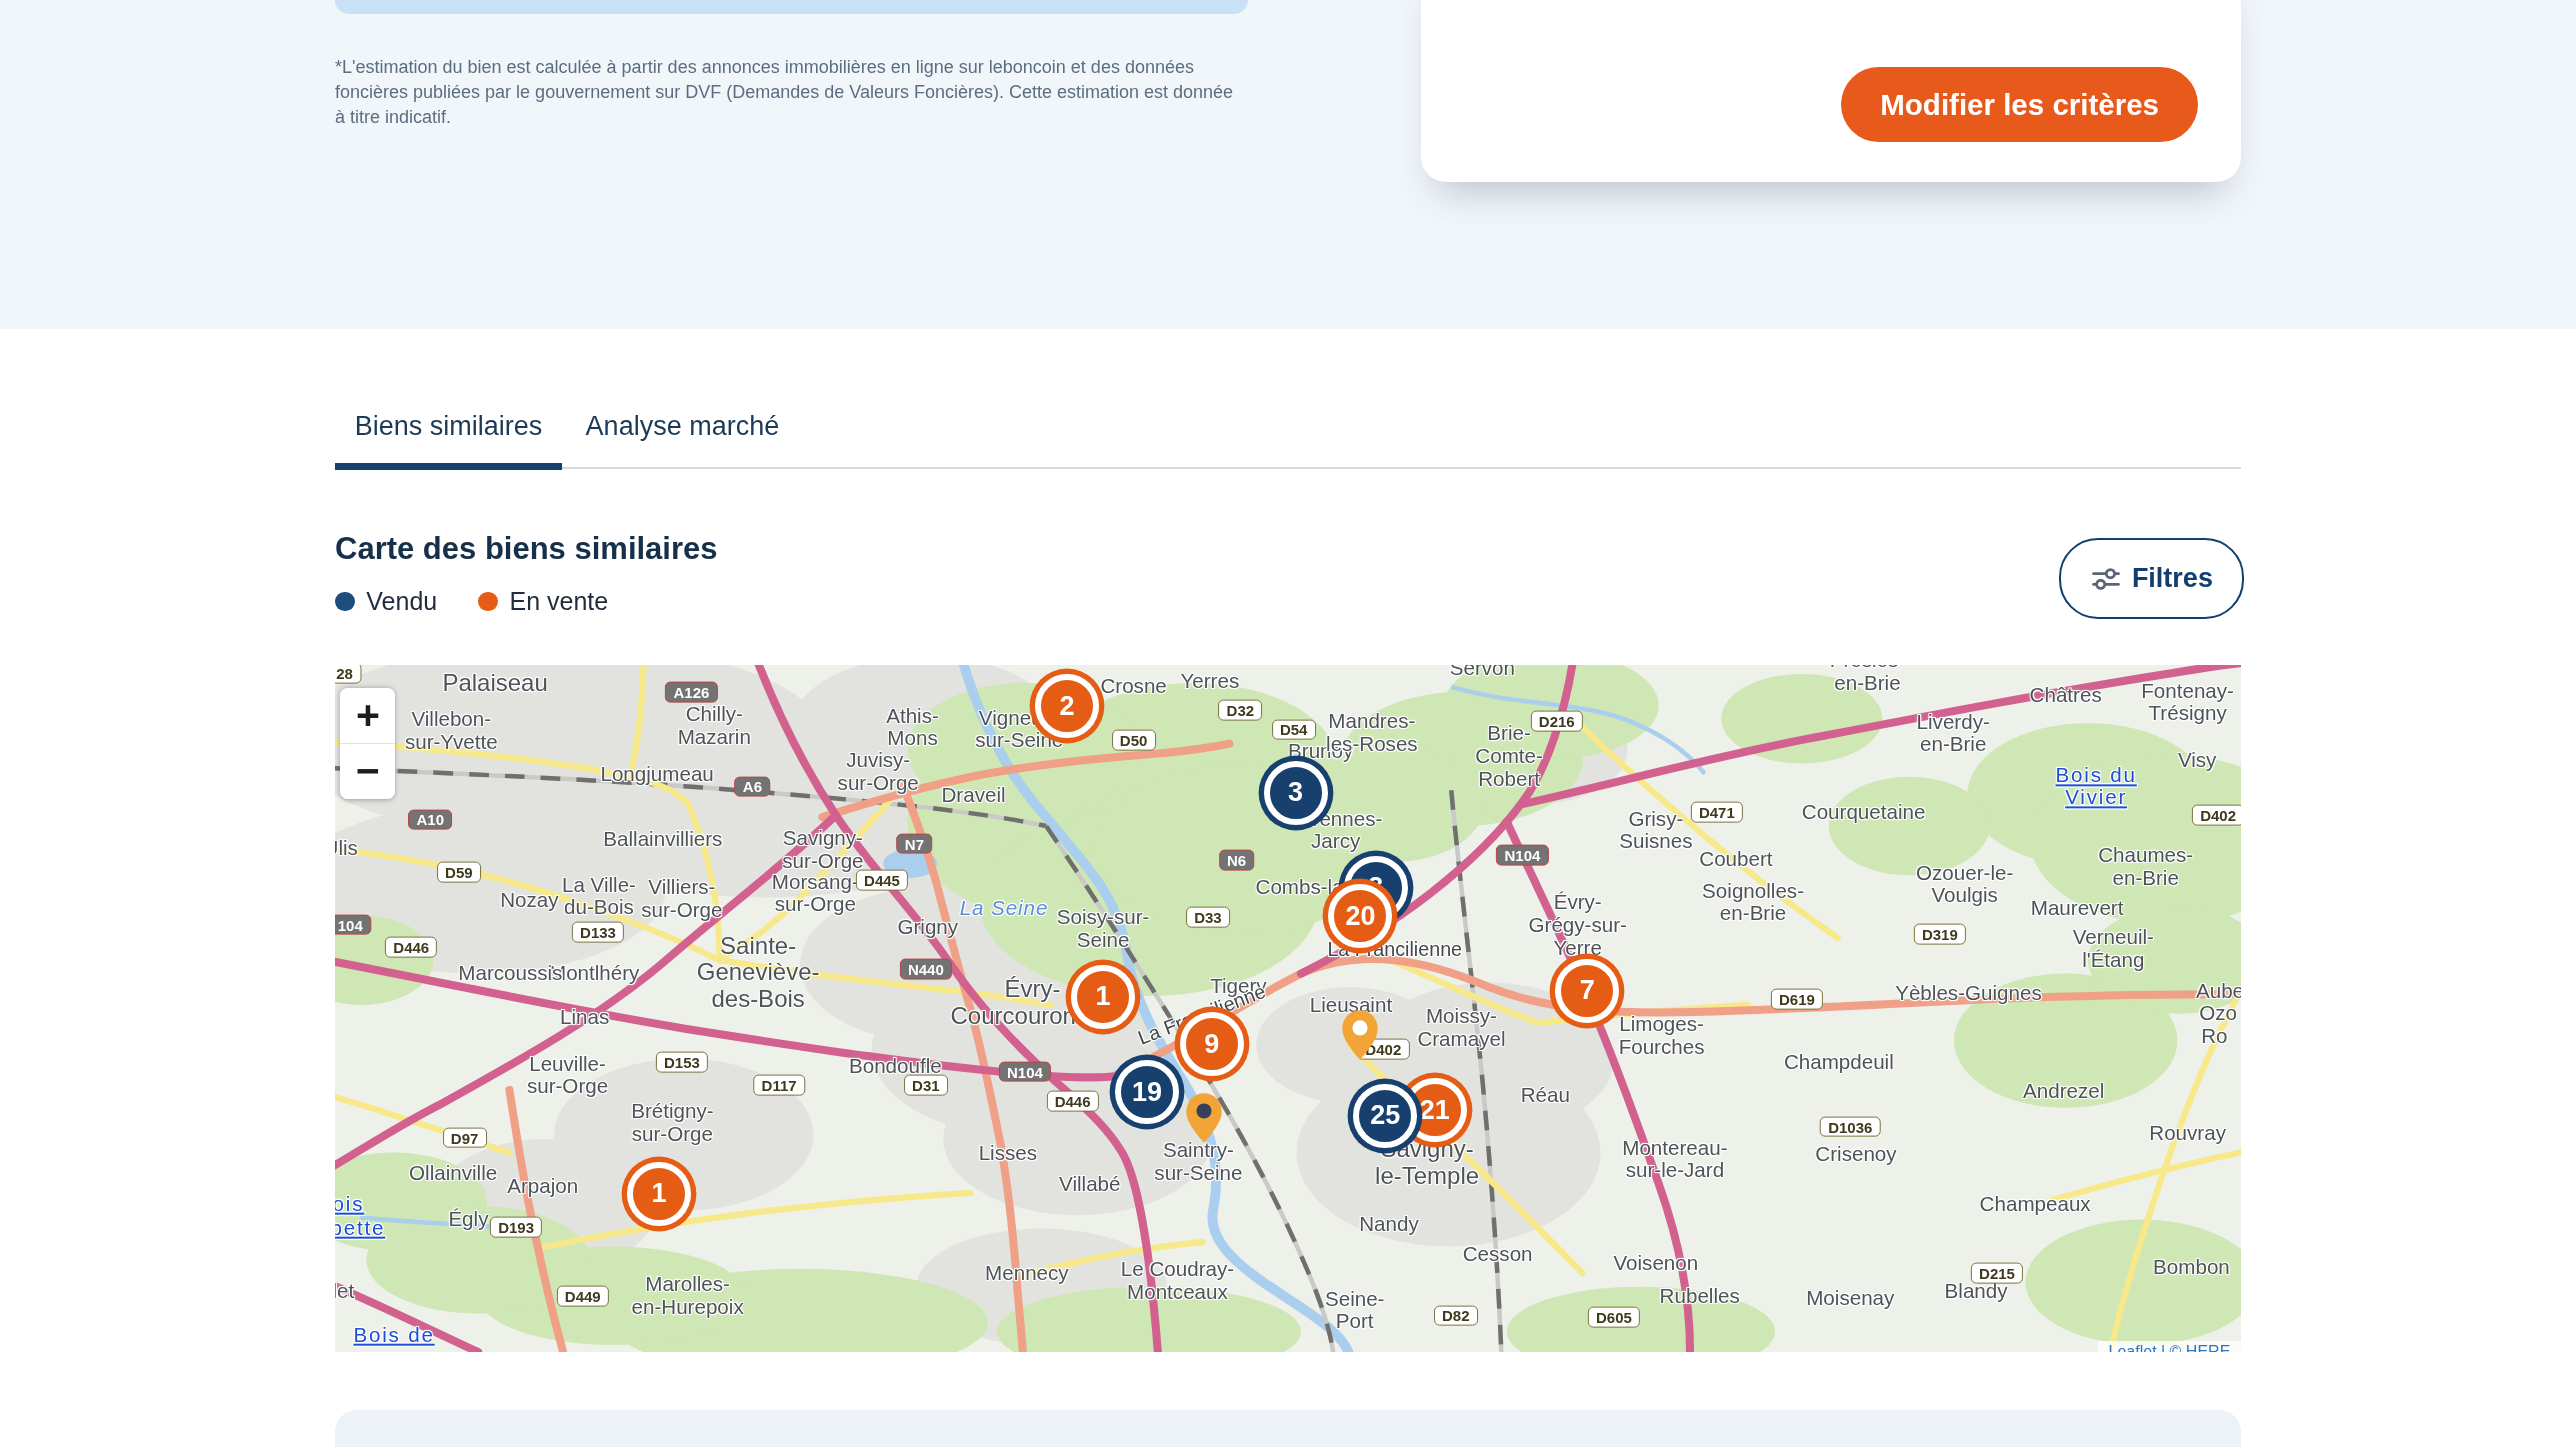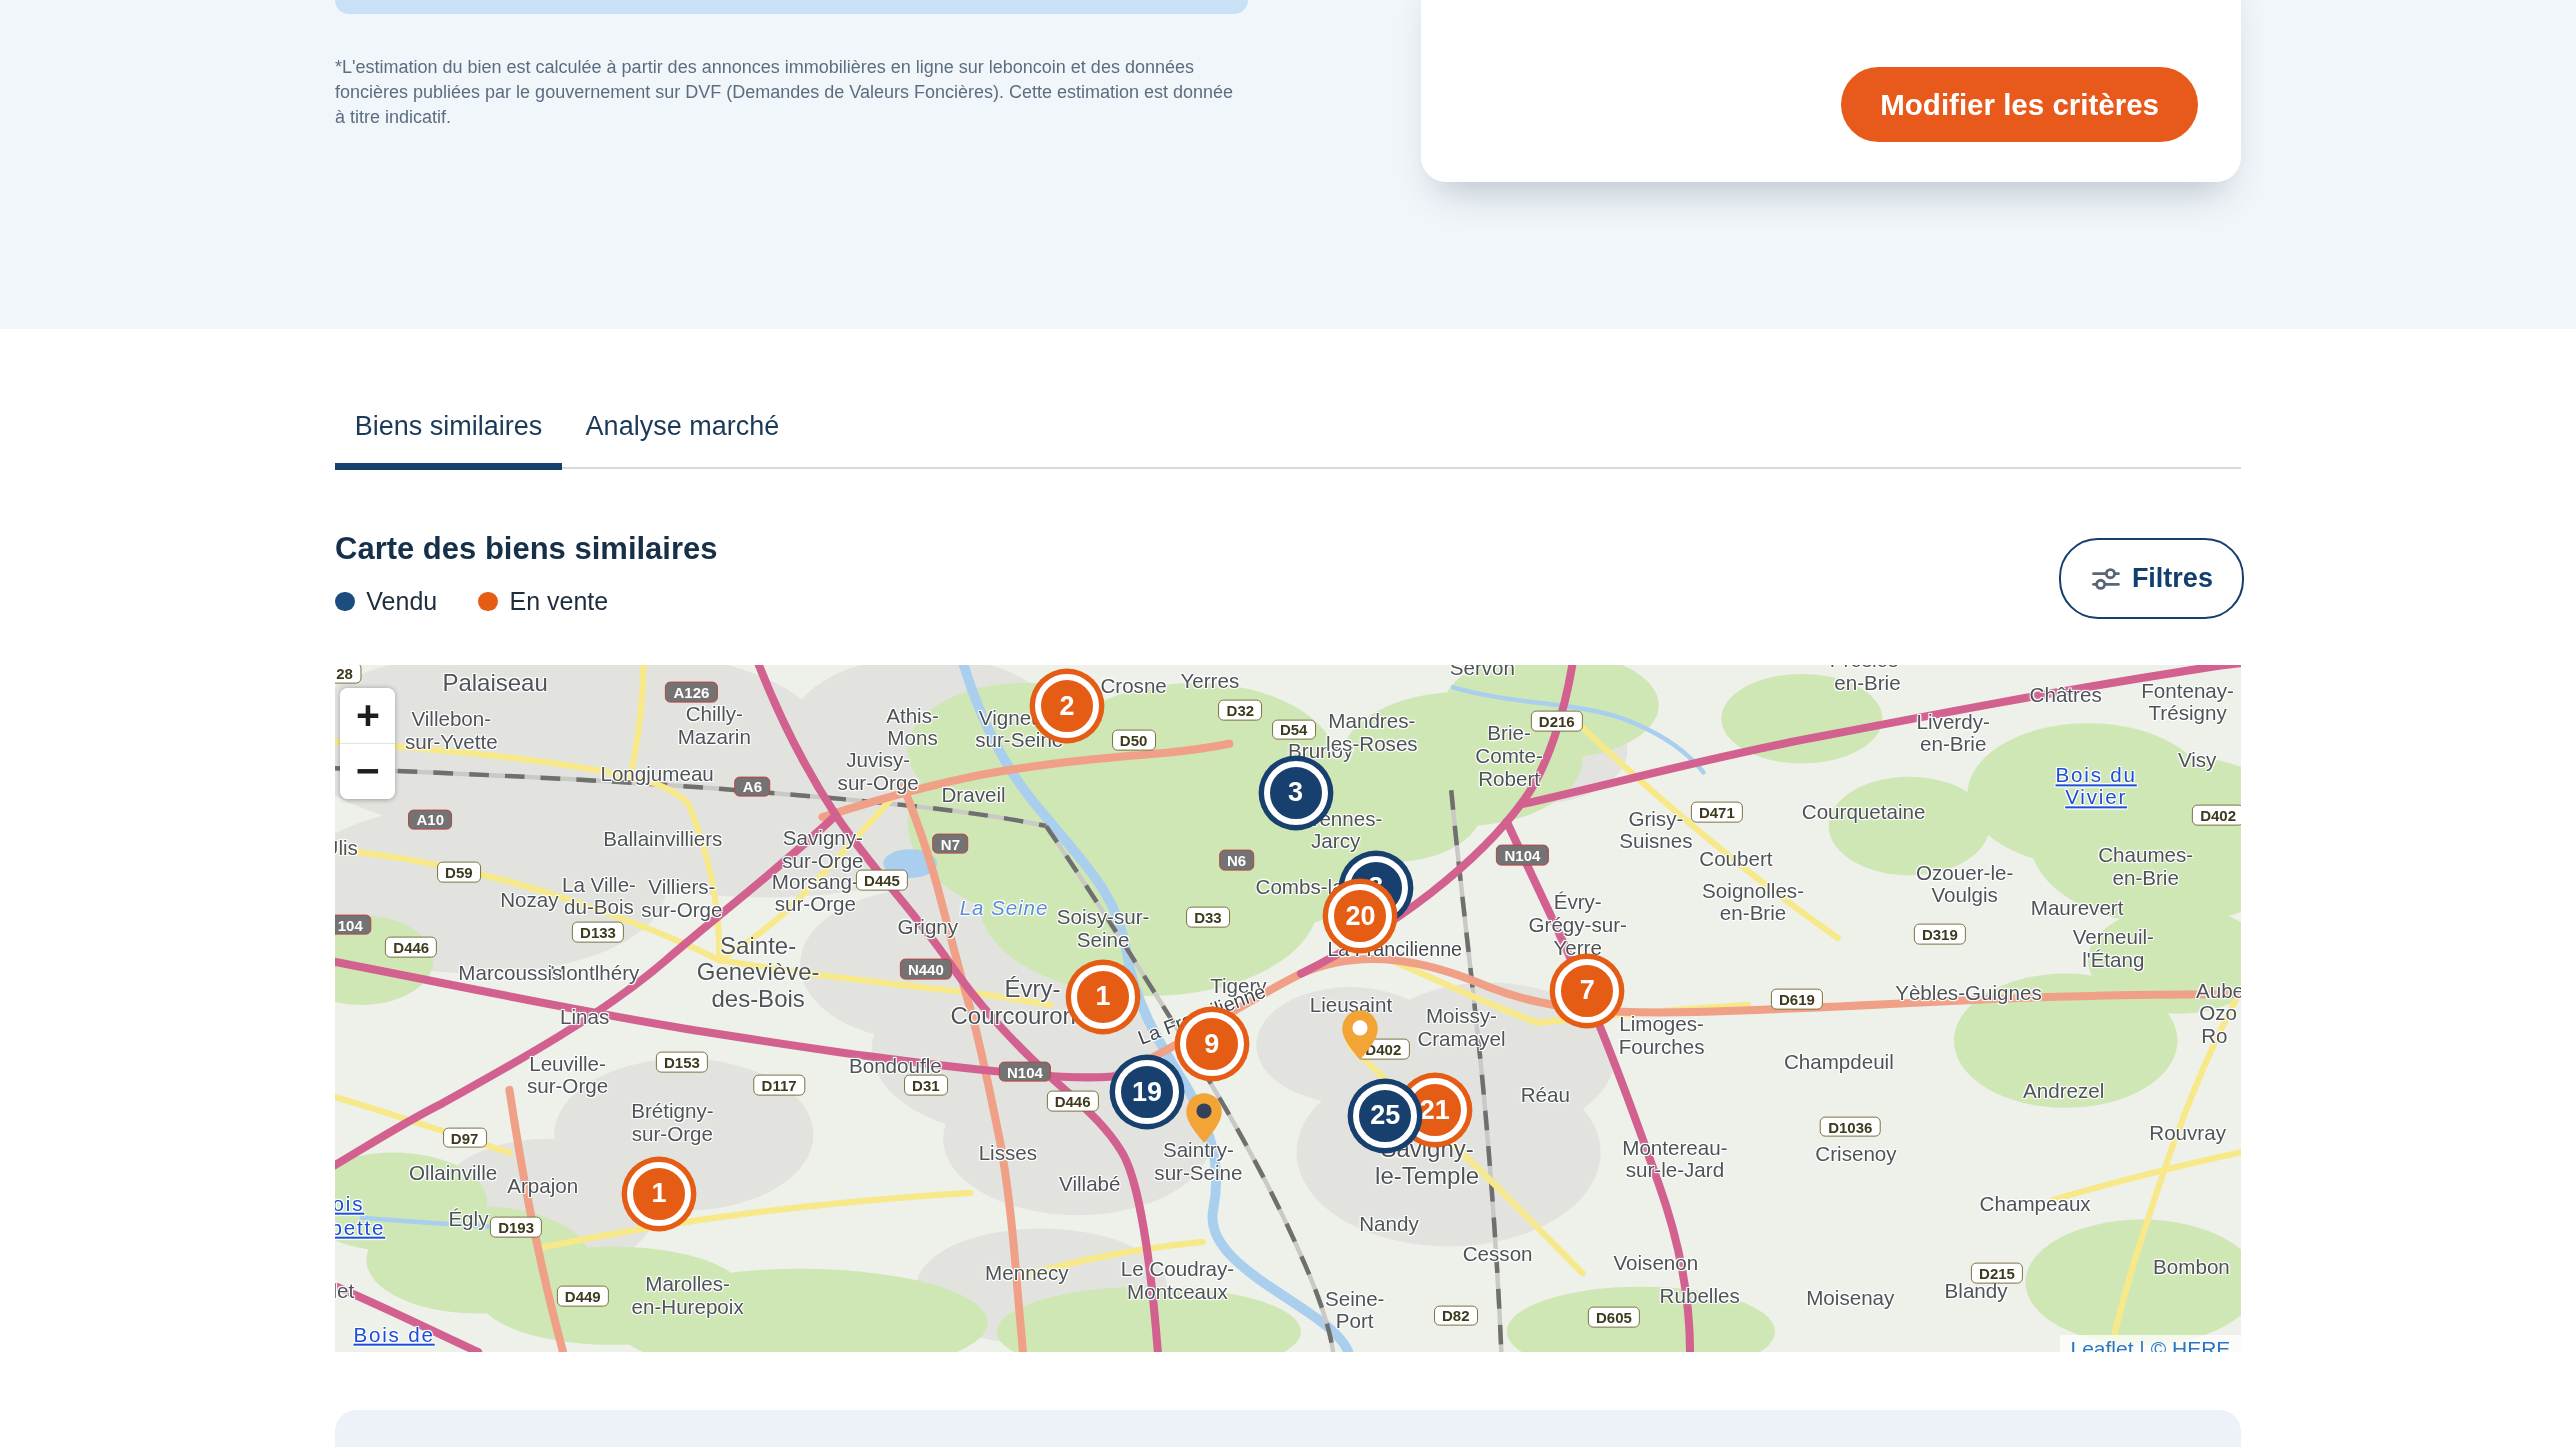--- a/index.html
+++ b/index.html
@@ -51,21 +51,21 @@
     color:#fff;font-weight:bold;font-size:27px;border:6.3px solid #ffffff;cursor:pointer;}
   .marker.sale{background:#e55c14;box-shadow:0 0 0 5.4px #e55c14;}
   .marker.sold{background:#17406e;box-shadow:0 0 0 5.4px #17406e;}
   .map-pin{position:absolute;transform:translate(-50%,-100%);cursor:pointer;}
   #zoom-control{position:absolute;left:5.4px;top:23px;width:55px;background:#ffffff;
     border-radius:8px;box-shadow:0 0.9px 5.4px rgba(0,0,0,.3);overflow:hidden;}
   .zoom-btn{width:55px;height:55px;display:flex;align-items:center;justify-content:center;
     font-size:41px;font-weight:bold;color:#1d1d1d;cursor:pointer;background:#fff;}
   #zoom-divider{height:0.9px;background:#e3e3e3;}
   #attribution{position:absolute;right:0;bottom:-10.7px;background:rgba(255,255,255,.75);
-    padding:1.8px 10.7px;font-size:21px;color:#2a76c6;}
+    padding:1.8px 10.7px;font-size:16px;color:#2a76c6;}
   
   #bottom-section{position:absolute;left:335px;top:1410px;width:1906px;height:38px;
     background:#edf2f8;border-radius:21.5px 21.5px 0 0;}
 </style>
 </head>
 <body>
 
 <div id="top-section">
   <div id="top-blue-bar"></div>
   <div id="disclaimer">*L'estimation du bien est calculée à partir des annonces immobilières en ligne sur leboncoin et des données foncières publiées par le gouvernement sur DVF (Demandes de Valeurs Foncières). Cette estimation est donnée à titre indicatif.</div>
@@ -327,21 +327,21 @@
       <div class="map-label green" style="left: 3.1%; top: 97.5%;">Bois de</div>
       <div class="map-label " style="left: 98.9%; top: 47.4%;">Aube</div>
       <div class="map-label " style="left: 98.8%; top: 50.6%;">Ozo</div>
       <div class="map-label " style="left: 98.6%; top: 54%;">Ro</div>
       <div class="map-sign sign-d" style="left: 0.5%; top: 1.2%;">28</div>
       <div class="map-sign sign-a" style="left: 18.7%; top: 3.9%;">A126</div>
       <div class="map-sign sign-a" style="left: 5%; top: 22.5%;">A10</div>
       <div class="map-sign sign-a" style="left: 21.9%; top: 17.7%;">A6</div>
       <div class="map-sign sign-d" style="left: 6.5%; top: 30.1%;">D59</div>
       <div class="map-sign sign-d" style="left: 28.7%; top: 31.3%;">D445</div>
-      <div class="map-sign sign-a" style="left: 30.4%; top: 26%; margin-left: 36px;">N7</div>
+      <div class="map-sign sign-a" style="left: 30.4%; top: 26%;">N7</div>
       <div class="map-sign sign-d" style="left: 41.9%; top: 10.9%;">D50</div>
       <div class="map-sign sign-d" style="left: 47.5%; top: 6.6%;">D32</div>
       <div class="map-sign sign-d" style="left: 50.3%; top: 9.4%;">D54</div>
       <div class="map-sign sign-d" style="left: 64.1%; top: 8.2%;">D216</div>
       <div class="map-sign sign-d" style="left: 72.5%; top: 21.4%;">D471</div>
       <div class="map-sign sign-a" style="left: 62.3%; top: 27.7%;">N104</div>
       <div class="map-sign sign-a" style="left: 36.2%; top: 59.2%;">N104</div>
       <div class="map-sign sign-d" style="left: 38.7%; top: 63.5%;">D446</div>
       <div class="map-sign sign-d" style="left: 4%; top: 41.1%;">D446</div>
       <div class="map-sign sign-a" style="left: 0.8%; top: 37.8%;">104</div>

